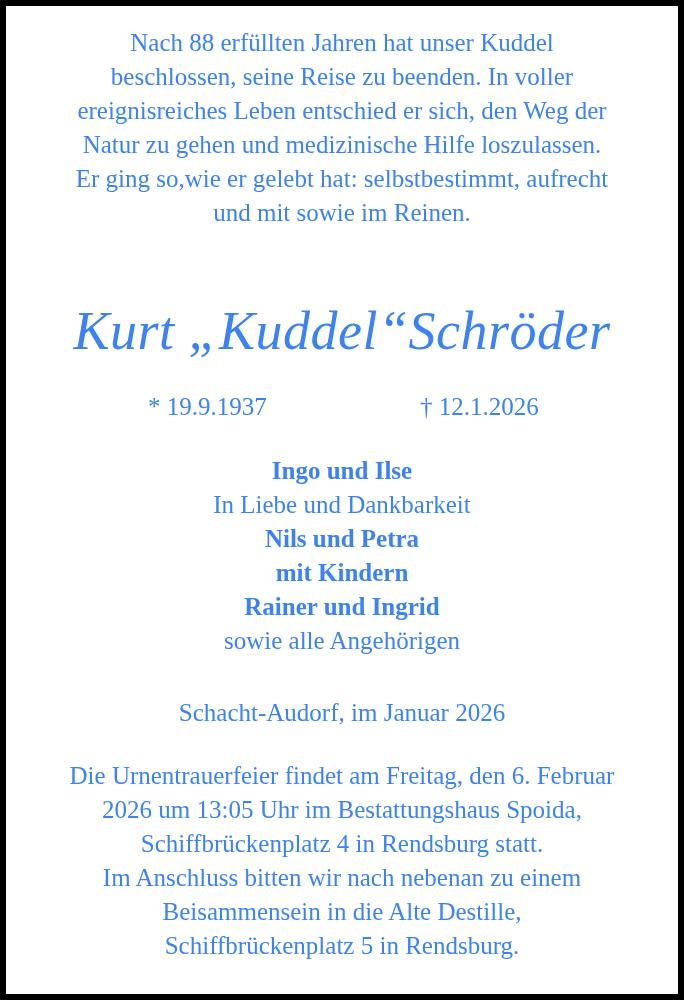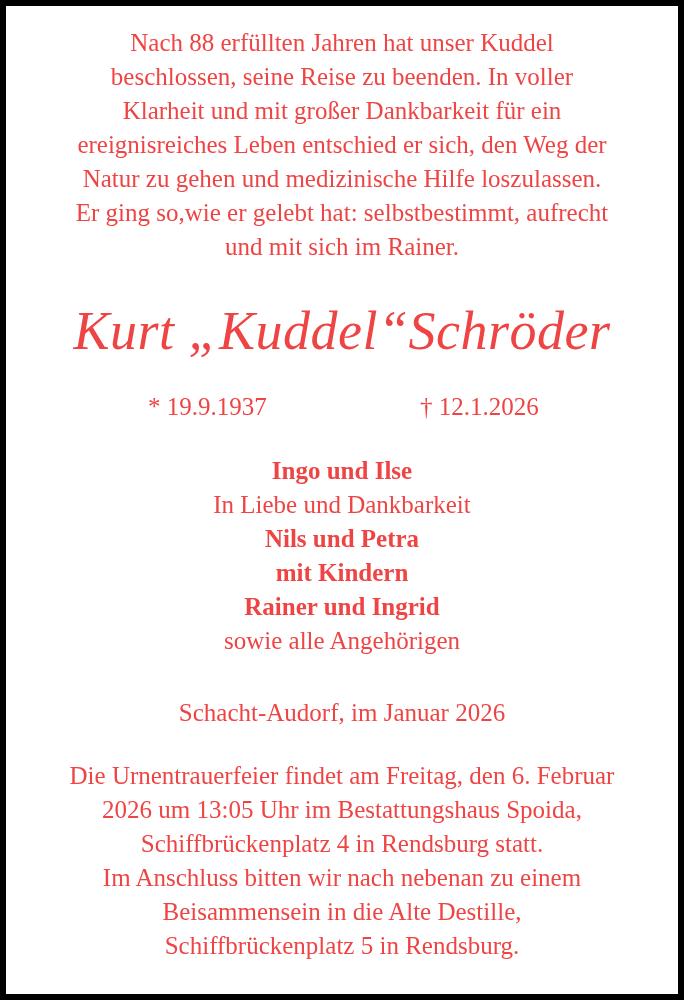--- a/index.html
+++ b/index.html
@@ -4,21 +4,21 @@
   <style>
     html, body { margin: 0; padding: 0; background: #ffffff; }
     body { width: 684px; height: 1000px; overflow: hidden; }
     .frame {
       position: absolute; left: 0; top: 0;
       width: 684px; height: 1000px;
       box-sizing: border-box;
       border: 6px solid #000000;
       background: #ffffff;
       font-family: "Liberation Serif", "DejaVu Serif", serif;
-      color: #ef4444;
+      color: #3b82f6;
       text-align: center;
     }
     .block { position: absolute; left: 0; right: 0; }
     .line { display: block; font-size: 25px; line-height: 34px; white-space: nowrap; }
     .intro { top: 20px; }
     .name {
       top: 289px;
       font-size: 54px; line-height: 72px;
       font-style: italic;
       letter-spacing: 0.5px;
@@ -34,25 +34,24 @@
     .ceremony { top: 753px; }
   </style>
 </head>
 <body>
 
 <div class="frame">
 
   <div class="block intro">
     <span class="line">Nach 88 erfüllten Jahren hat unser Kuddel</span>
     <span class="line">beschlossen, seine Reise zu beenden. In voller</span>
-    <span class="line">Klarheit und mit großer Dankbarkeit für ein</span>
     <span class="line">ereignisreiches Leben entschied er sich, den Weg der</span>
     <span class="line">Natur zu gehen und medizinische Hilfe loszulassen.</span>
     <span class="line">Er ging so,wie er gelebt hat: selbstbestimmt, aufrecht</span>
-    <span class="line">und mit sich im Rainer.</span>
+    <span class="line">und mit sowie im Reinen.</span>
   </div>
 
   <div class="block name">Kurt „Kuddel“Schröder</div>
 
   <div class="block dates">
     <span class="date birth">* 19.9.1937</span>
     <span class="date death">† 12.1.2026</span>
   </div>
 
   <div class="block family">

